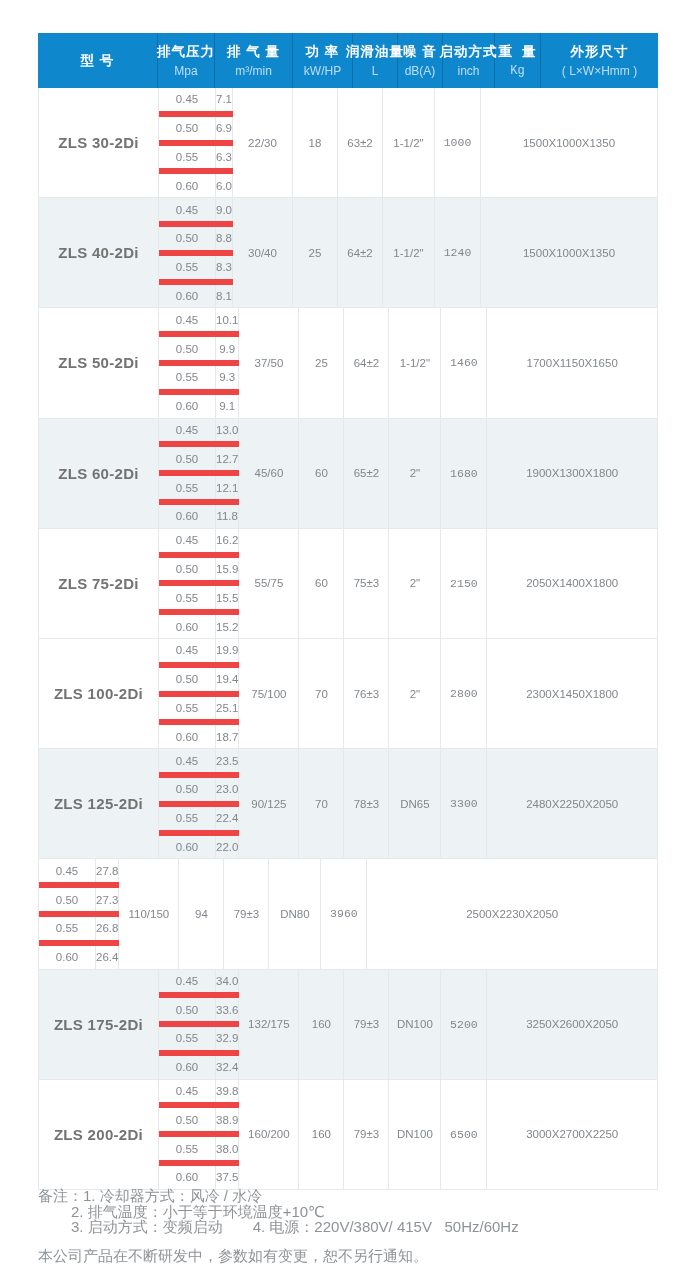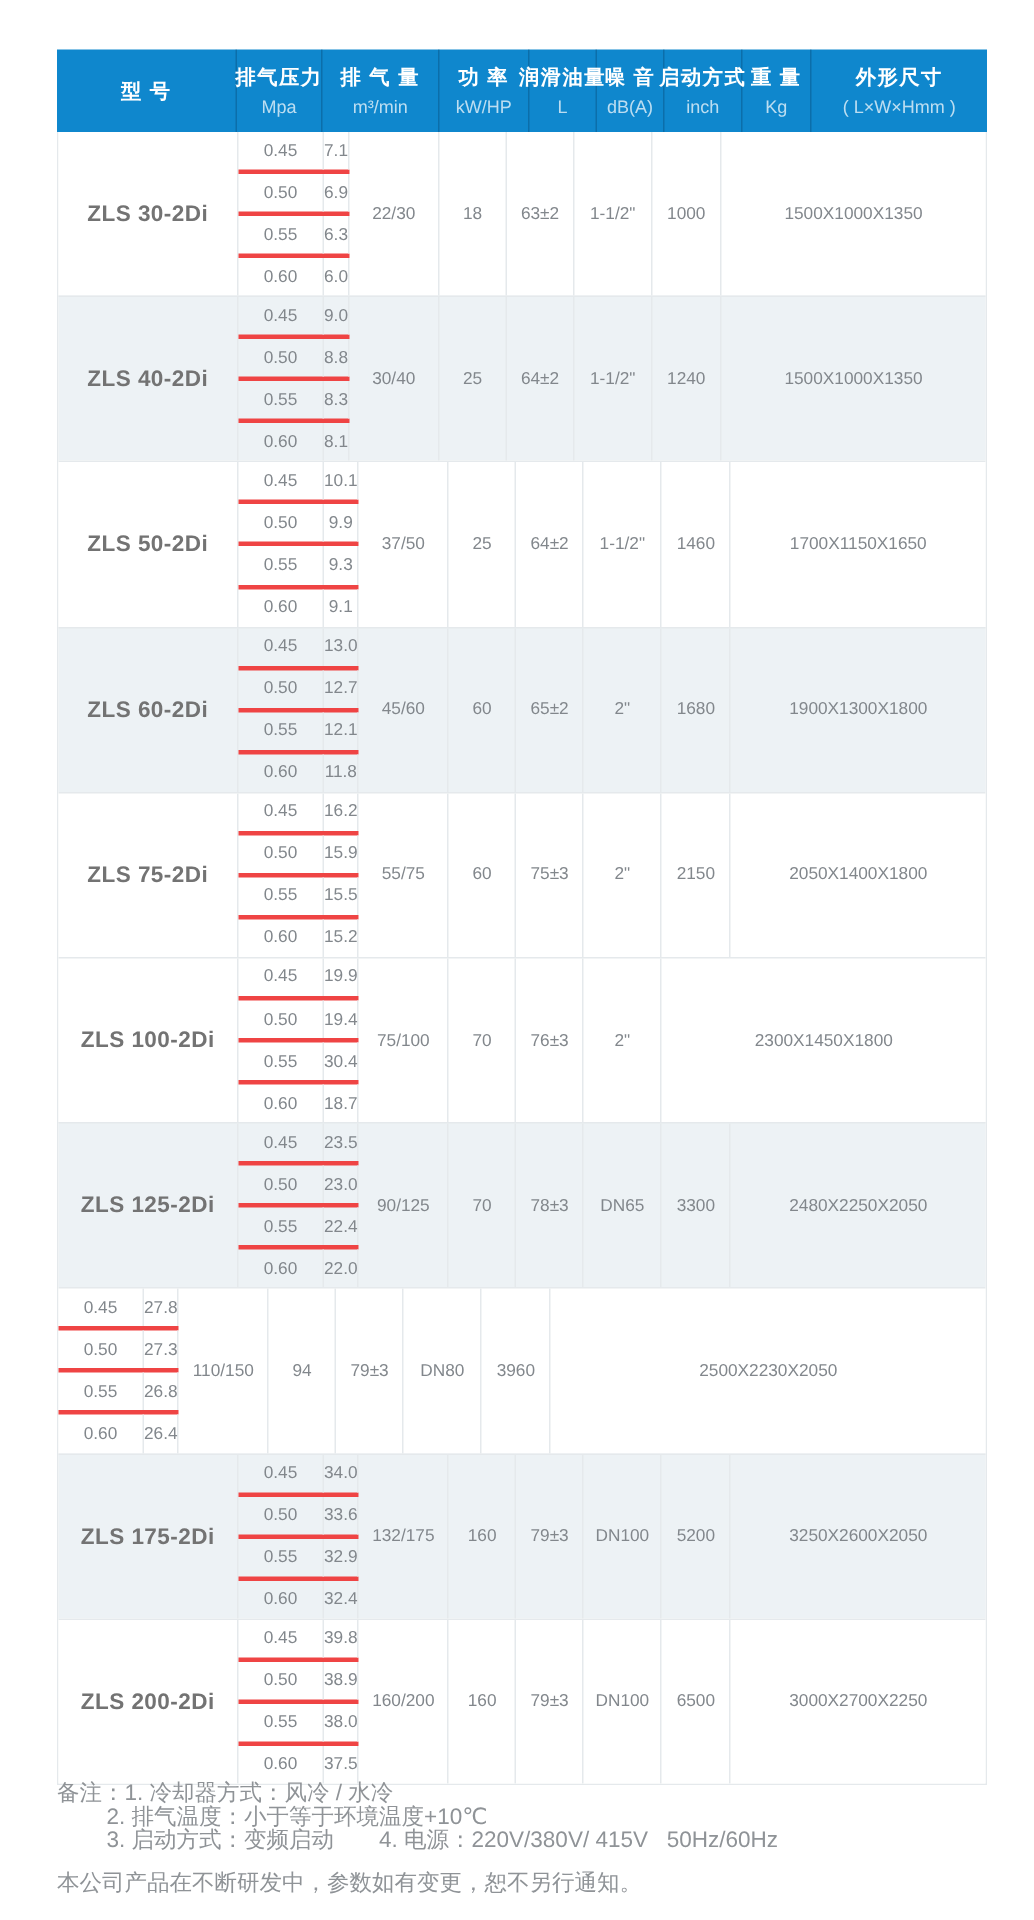--- a/index.html
+++ b/index.html
@@ -32,32 +32,32 @@
   .cell {
     box-sizing:border-box;
     display:flex; align-items:center; justify-content:center;
     border-right:1px solid #e5e9ec;
     font-size:11.5px; color:#82878c; white-space:nowrap;
   }
   .cell:last-child { border-right:none; }
   .model-cell { font-size:15px; font-weight:bold; color:#737373; letter-spacing:0.3px; }
 
   .subgrid { display:flex; flex-direction:column; box-sizing:border-box; }
-  .subrow { display:flex; flex:1; border-bottom:3px solid #ef4444; }
+  .subrow { display:flex; flex:1; border-bottom:6px solid #ef4444; }
   .subrow:last-child { border-bottom:none; }
   .subcell {
     box-sizing:border-box; display:flex; align-items:center; justify-content:center;
     border-right:1px solid #e5e9ec;
     font-size:11.5px; color:#82878c;
   }
 
   
   .c0 { width:120px; } .c1 { width:57px; } .c2 { width:78px; }
   .c3 { width:60px; }  .c4 { width:45px; } .c5 { width:45px; }
-  .c6 { width:52px; }  .c7 { width:46px; } .c8 { flex:1; }
+  .c6 { width:52px; }  .c7 { width:46px;font-family:Liberation Mono, monospace; } .c8 { flex:1; }
   .sub-c1 { width:57px; } .sub-c2 { flex:1; }
 
   
   .notes { position:absolute; left:38px; top:1188px; font-size:15px; color:#8f9397; line-height:15.5px; }
   .note-line { white-space:pre; }
   .note-indent { padding-left:33px; }
   .note-gap { display:inline-block; width:30px; }
   .disclaimer { margin-top:13px; }
 </style>
 </head>
@@ -249,31 +249,32 @@
       <div class="subrow">
         <div class="subcell sub-c1">0.45</div>
         <div class="subcell sub-c2">19.9</div>
       </div>
       <div class="subrow">
         <div class="subcell sub-c1">0.50</div>
         <div class="subcell sub-c2">19.4</div>
       </div>
       <div class="subrow">
         <div class="subcell sub-c1">0.55</div>
-        <div class="subcell sub-c2">30.4</div>
+        <div class="subcell sub-c2">25.1</div>
       </div>
       <div class="subrow">
         <div class="subcell sub-c1">0.60</div>
         <div class="subcell sub-c2">18.7</div>
       </div>
     </div>
     <div class="cell c3">75/100</div>
     <div class="cell c4">70</div>
     <div class="cell c5">76±3</div>
     <div class="cell c6">2"</div>
+    <div class="cell c7">2800</div>
     <div class="cell c8">2300X1450X1800</div>
   </div>
 
   <div class="block shaded">
     <div class="cell c0 model-cell">ZLS 125-2Di</div>
     <div class="subgrid">
       <div class="subrow">
         <div class="subcell sub-c1">0.45</div>
         <div class="subcell sub-c2">23.5</div>
       </div>

